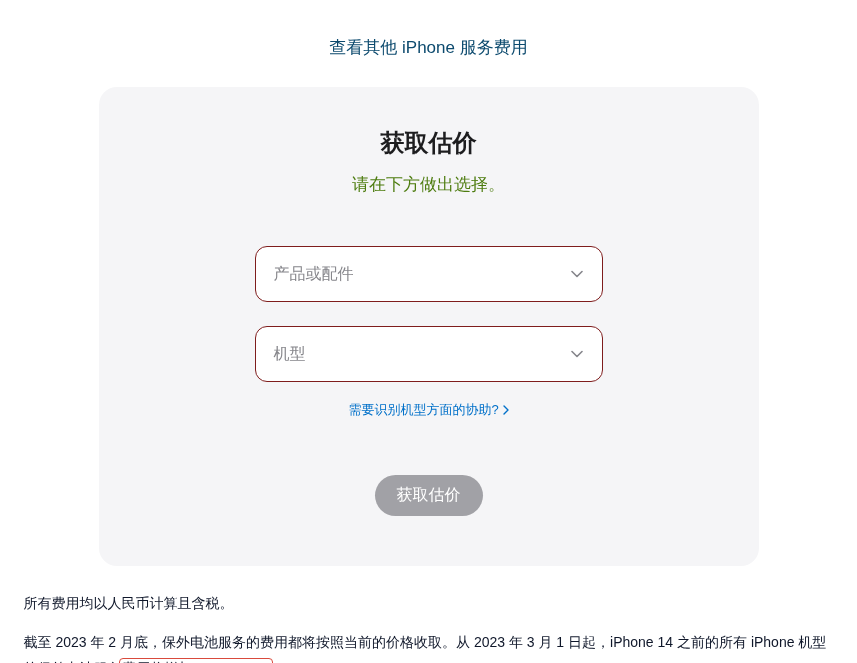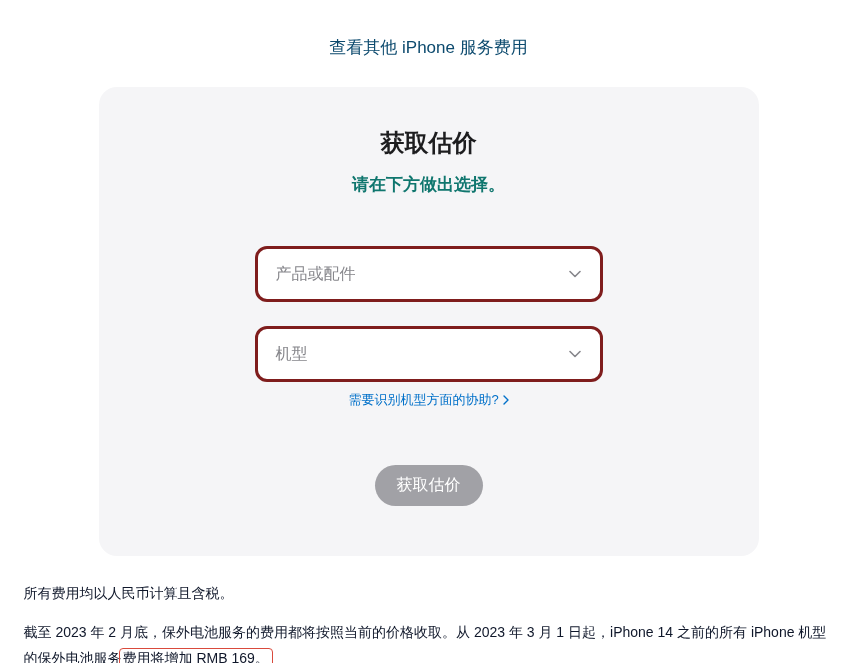--- a/index.html
+++ b/index.html
@@ -31,37 +31,37 @@
       text-align: center;
     }
     .card-title {
       font-size: 24px;
       font-weight: 600;
       color: #1d1d1f;
       margin-bottom: 14px;
     }
     .card-subtitle {
       font-size: 17px;
-      color: #0f766e;
-      font-weight: 700;
+      color: #4d7c0f;
+      font-weight: 400;
       margin-bottom: 50px;
     }
     .select-wrap {
       width: 348px;
       margin: 0 auto 24px auto;
       position: relative;
     }
     .select-wrap.last {
-      margin-bottom: 8px;
+      margin-bottom: 18px;
     }
     .select-control {
       width: 100%;
       height: 56px;
       background: #fff;
-      border: 3px solid #7f1d1d;
+      border: 1px solid #7f1d1d;
       border-radius: 12px;
       padding: 0 44px 0 18px;
       font-size: 16px;
       color: #86868b;
       text-align: left;
       cursor: pointer;
       display: flex;
       align-items: center;
       position: relative;
     }

